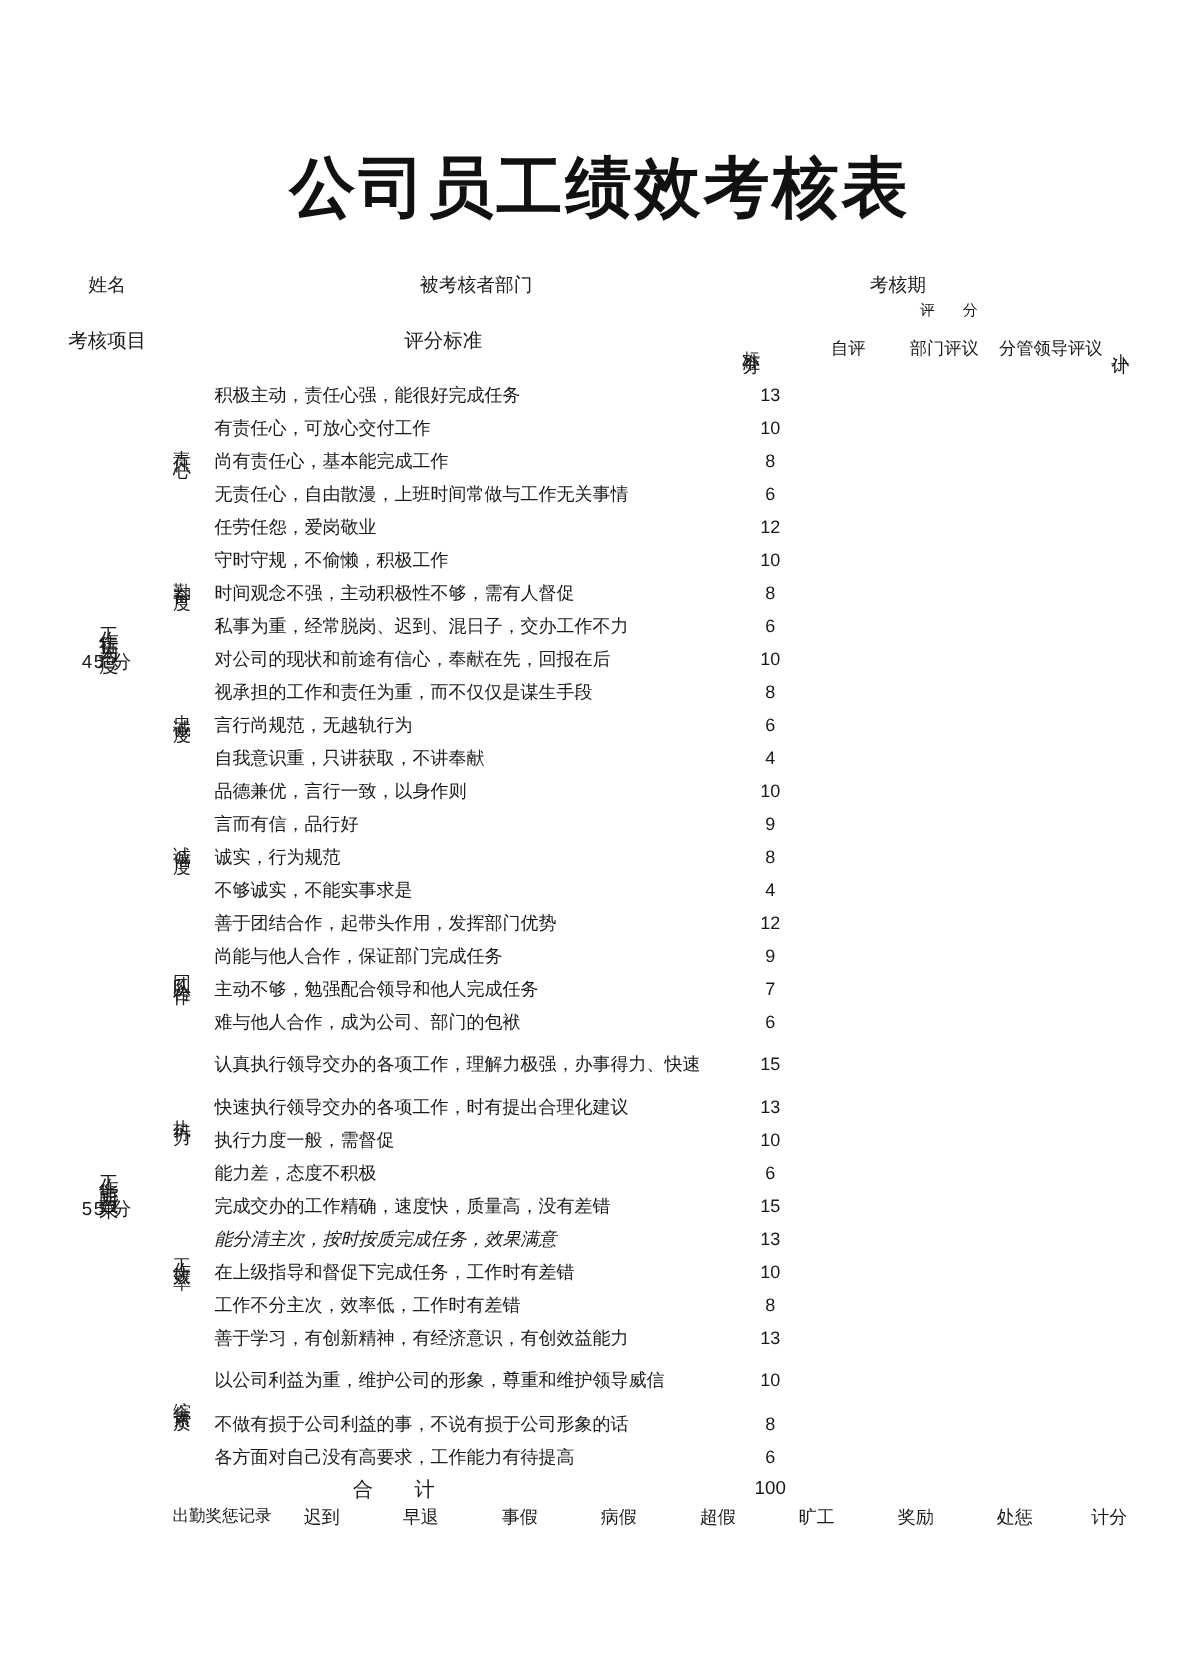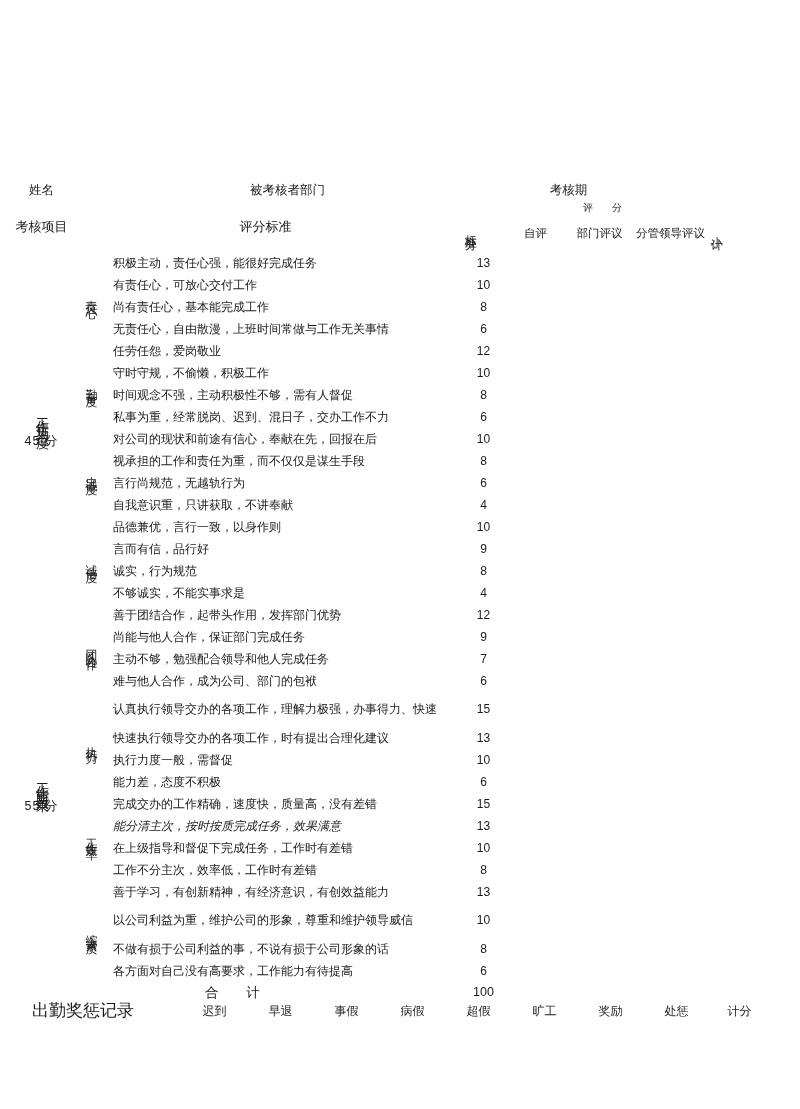--- a/index.html
+++ b/index.html
@@ -16,21 +16,21 @@
     position:absolute;left:0;top:96px;width:800px;
     text-align:center;
     font-family:"DejaVu Serif","Liberation Serif",serif;
     font-weight:700;
     font-size:44px;
     letter-spacing:2px;
     color:#111111;
   }
 
   table.sheet{
-    position:absolute;left:14px;top:180px;
+    position:absolute;left:44px;top:180px;
     width:738px;
     border-collapse:collapse;
     table-layout:fixed;
     font-size:11.5px;
   }
   table.sheet td{
     border:1px solid #ffffff;
     padding:0;
     vertical-align:middle;
     line-height:1.25;
@@ -65,28 +65,29 @@
   .hd-pf{font-size:10px;text-align:center;letter-spacing:8px;}
   .hd-small{font-size:11.5px;text-align:center;line-height:1.15;}
   .hd-sub .vtxt{letter-spacing:2px;font-size:12px;}
 
   .crit{font-size:12px;text-align:left;padding:2px 4px 2px 6px;}
   .score{font-size:12px;text-align:center;}
 
   .total-lab{font-size:13.5px;text-align:center;letter-spacing:12px;}
   .total-val{font-size:12.5px;text-align:center;}
 
-  .foot-lab{font-size:17px;text-align:left;font-family:Liberation Mono, monospace;}
+  .foot-lab{font-size:11px;text-align:right;}
   .foot-col{font-size:12px;text-align:center;}
 </style>
 </head>
 <body>
 
 <div class="page">
 
+  <div class="title">公司员工绩效考核表</div>
 
   <table class="sheet">
     <colgroup>
       <col style="width:54px">
       <col style="width:44px">
       <col style="width:350px">
       <col style="width:42px">
       <col style="width:62px">
       <col style="width:66px">
       <col style="width:76px">

